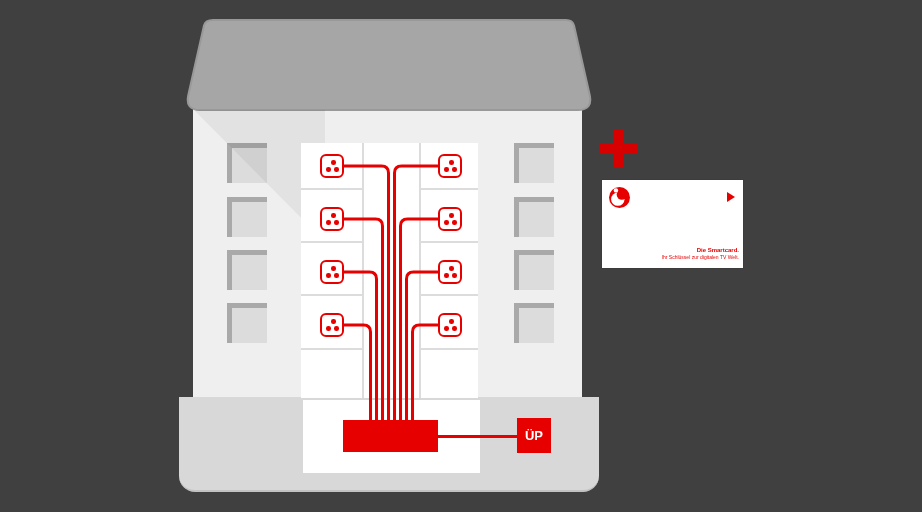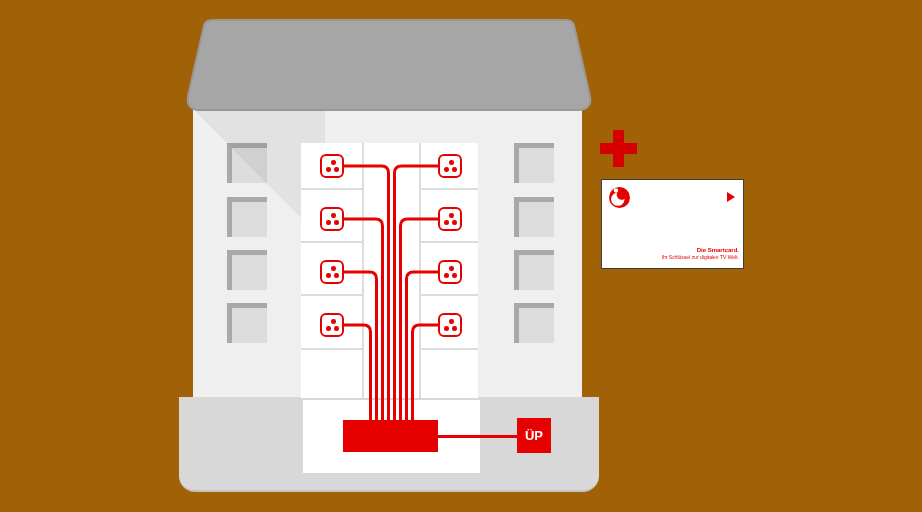--- a/index.html
+++ b/index.html
@@ -1,16 +1,16 @@
 <!DOCTYPE html>
 <html><head>
 <meta charset="utf-8">
 <style>
   html,body{margin:0;padding:0;background:#fff;}
-  .stage{position:relative;width:922px;height:512px;background:#a16207;overflow:hidden;
+  .stage{position:relative;width:922px;height:512px;background:#404040;overflow:hidden;
          font-family:"Liberation Sans",sans-serif;}
   .abs{position:absolute;}
 
   
   .facade{left:193px;top:103px;width:389px;height:295px;background:#efefef;z-index:1;}
   .roof-svg{left:0;top:0;z-index:2;}
   .shadow-svg{left:0;top:0;z-index:3;pointer-events:none;}
   .base{left:179px;top:397px;width:420px;height:93px;background:#d8d8d8;
         border-radius:0 0 16px 16px;border-bottom:2px solid #c2c2c2;z-index:2;}
   .basement{left:303px;top:400px;width:177px;height:73px;background:#fff;z-index:3;}

